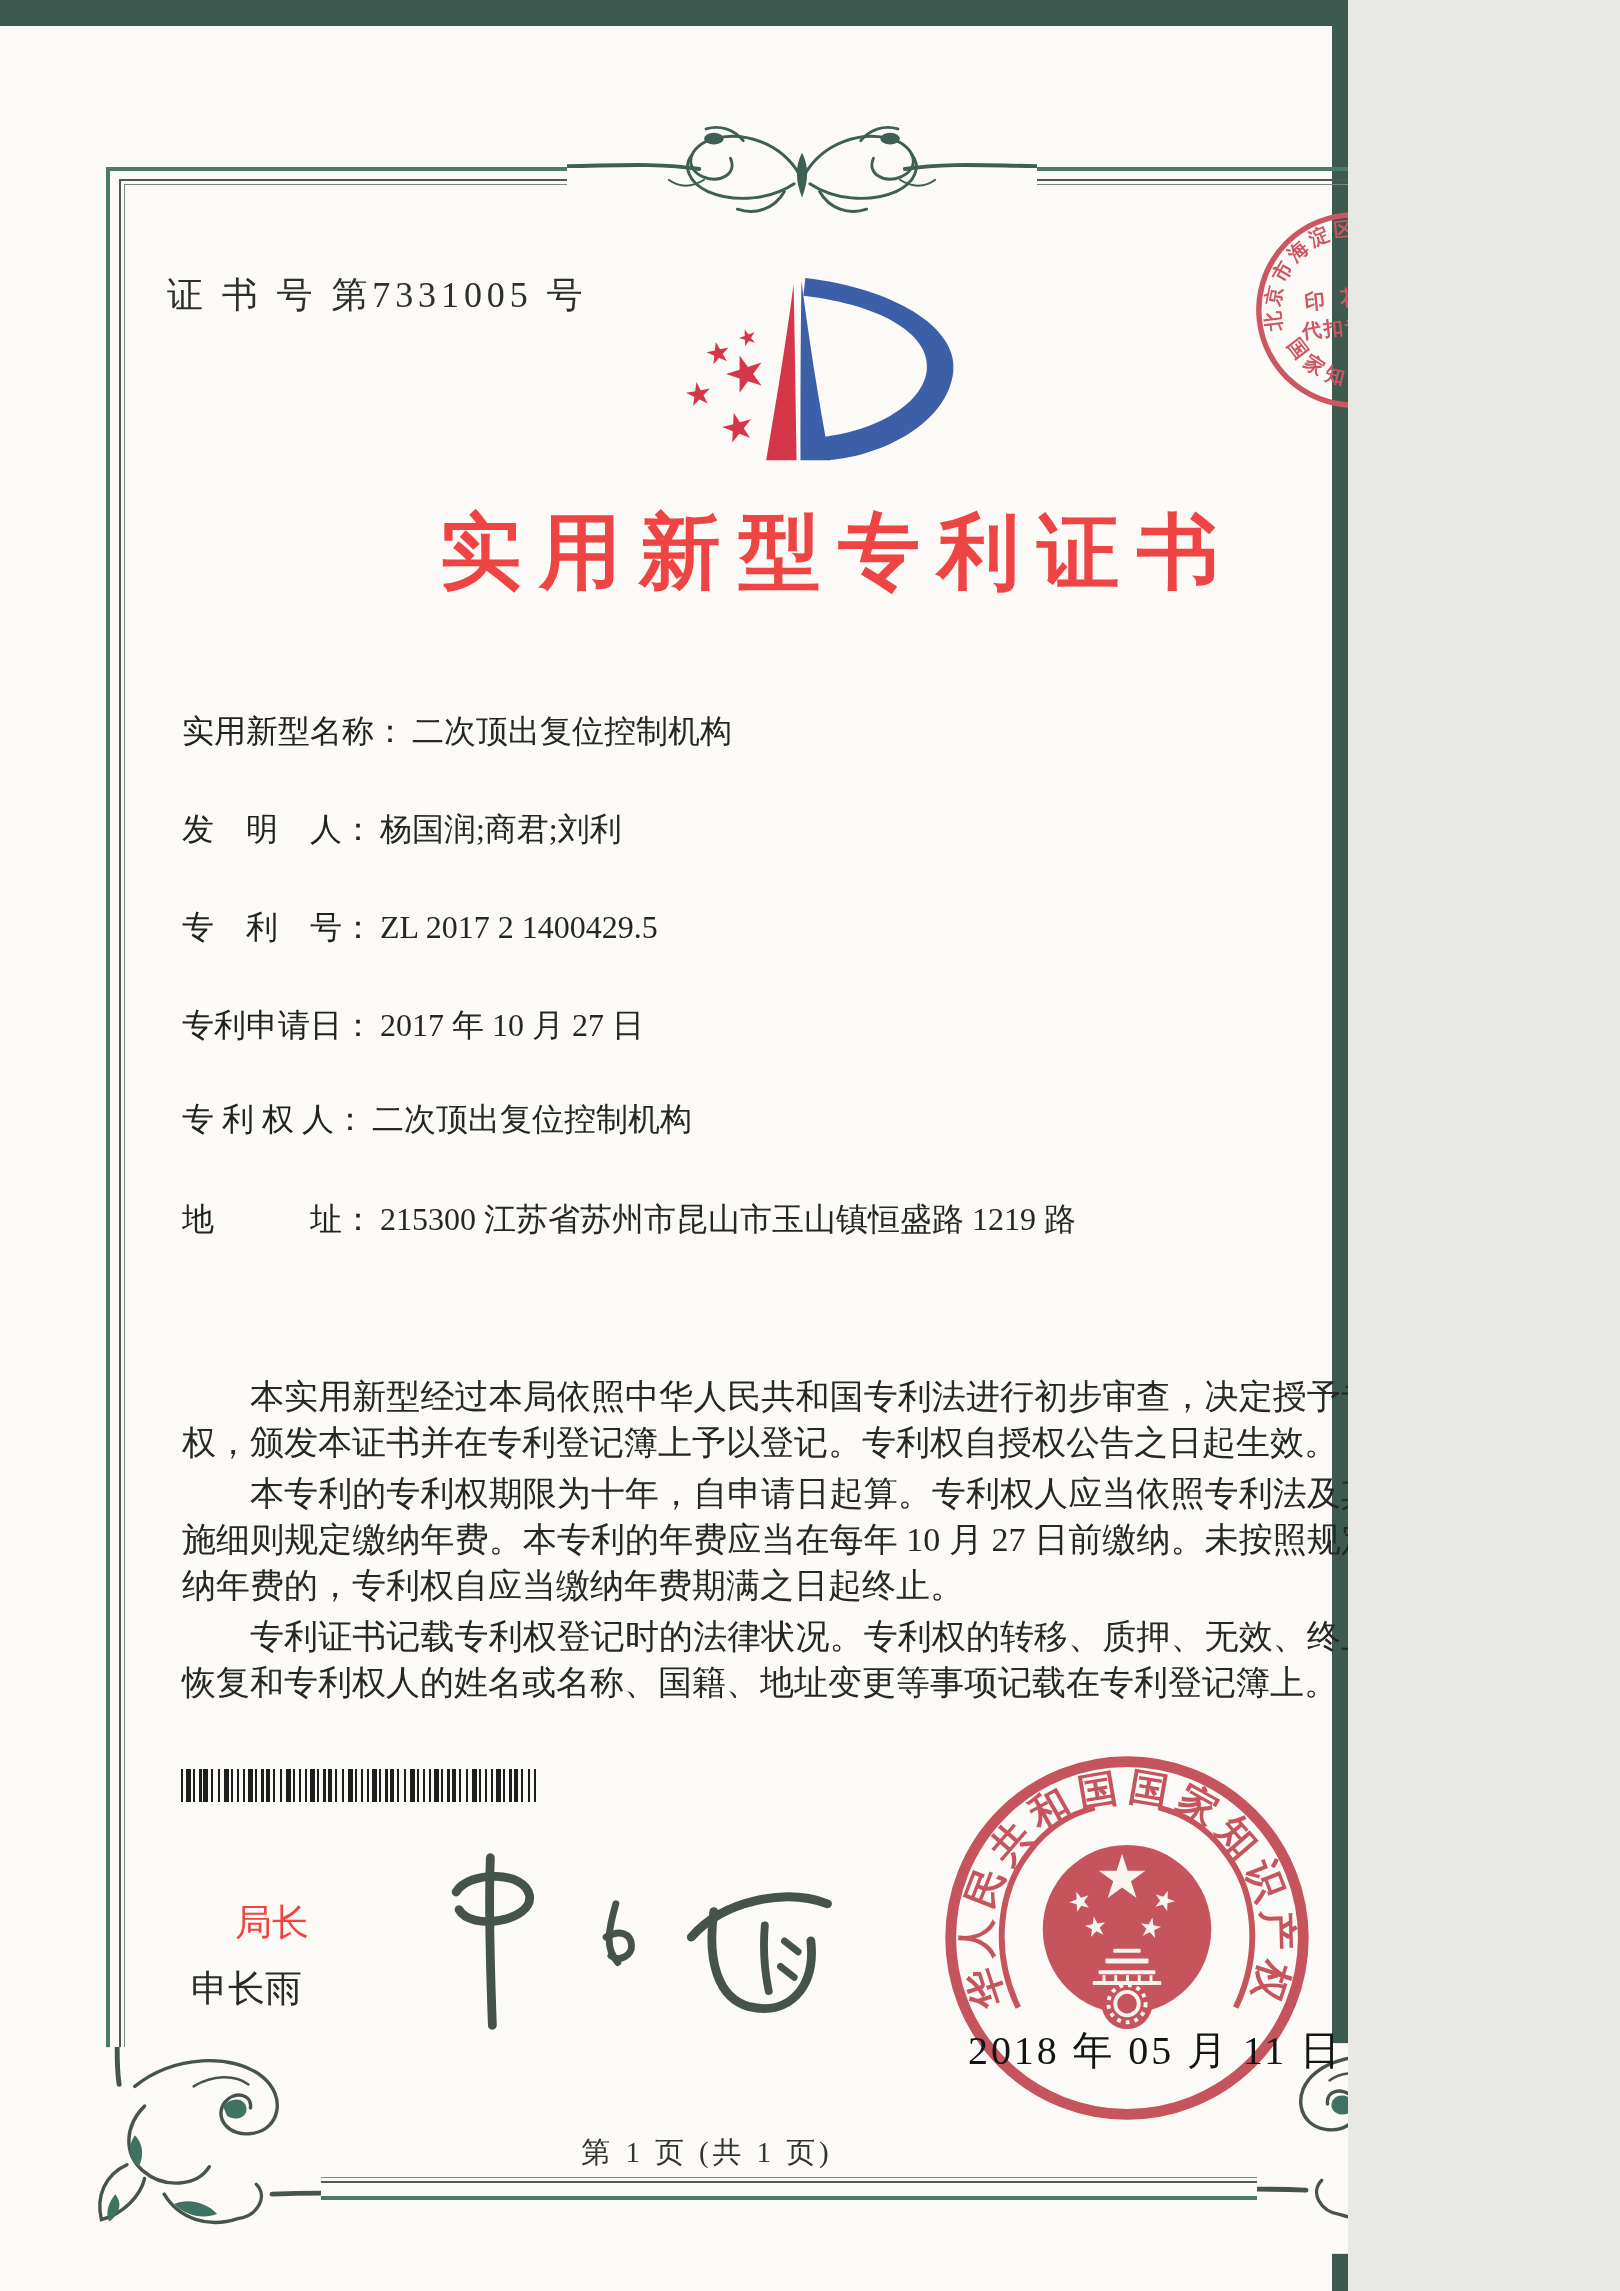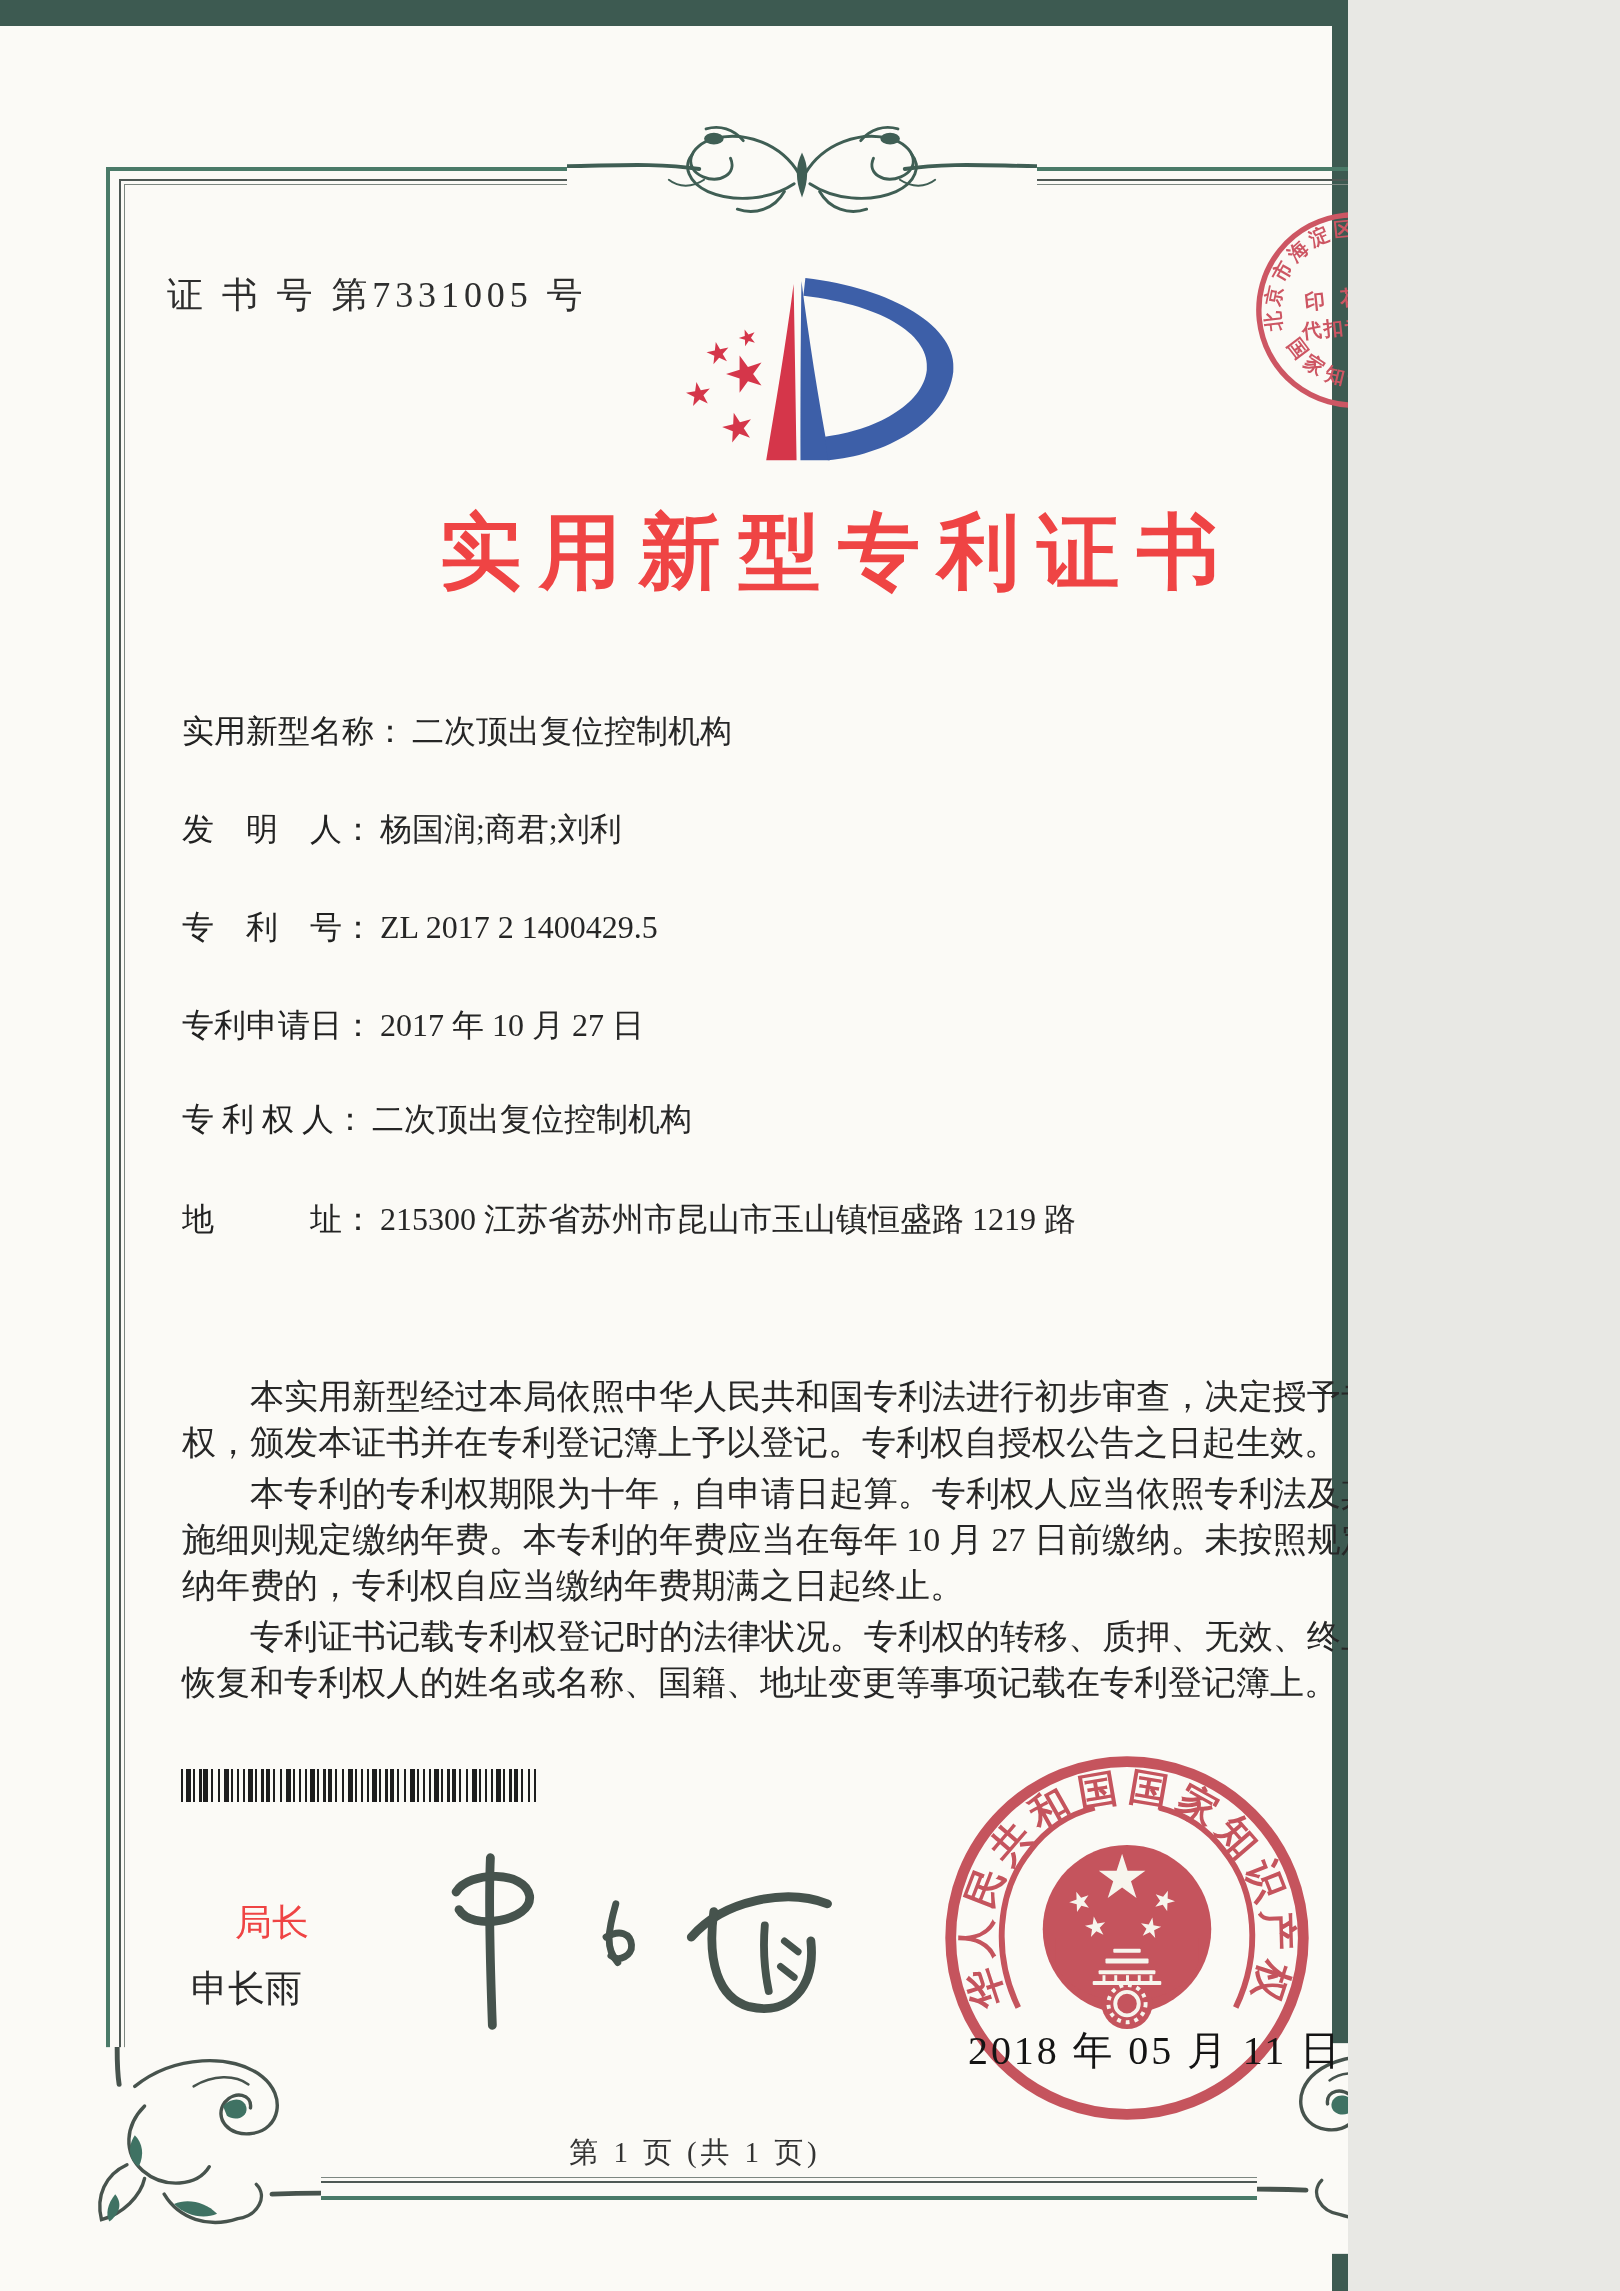--- a/index.html
+++ b/index.html
@@ -43,21 +43,21 @@
       #1e1e1e 30px 32px, rgba(0,0,0,0) 32px 37px,
       #1e1e1e 37px 39px, rgba(0,0,0,0) 39px 43px,
       #1e1e1e 43px 48px, rgba(0,0,0,0) 48px 50px,
       #1e1e1e 50px 52px, rgba(0,0,0,0) 52px 56px,
       #1e1e1e 56px 58px, rgba(0,0,0,0) 58px 62px);}
   .sig-title{position:absolute;left:196px;top:1898px;font-size:37px;font-family:"Liberation Sans","DejaVu Sans",sans-serif;color:#ef4444;margin-left:39px;}
   .sig-name{position:absolute;left:191px;top:1964px;font-size:37px;font-family:"Liberation Sans","DejaVu Sans",sans-serif;color:#2a2a2a;}
   .signature{position:absolute;left:353px;top:1843px;}
   .seal{position:absolute;left:936px;top:1747px;mix-blend-mode:multiply;}
   .seal-date{position:absolute;left:968px;top:2023px;font-size:40px;letter-spacing:2.9px;color:#141414;white-space:nowrap;}
-  .footer{position:absolute;left:352px;top:2133px;width:686px;text-align:center;font-size:29px;letter-spacing:3.9px;color:#333;}
+  .footer{position:absolute;left:364px;top:2133px;width:686px;text-align:center;font-size:29px;letter-spacing:3.9px;color:#333;}
 </style>
 </head>
 <body>
 
 <div class="page">
 
   <div class="scan-top"></div>
   <div class="scan-right"></div>
 
   <div class="frame-green"></div>

